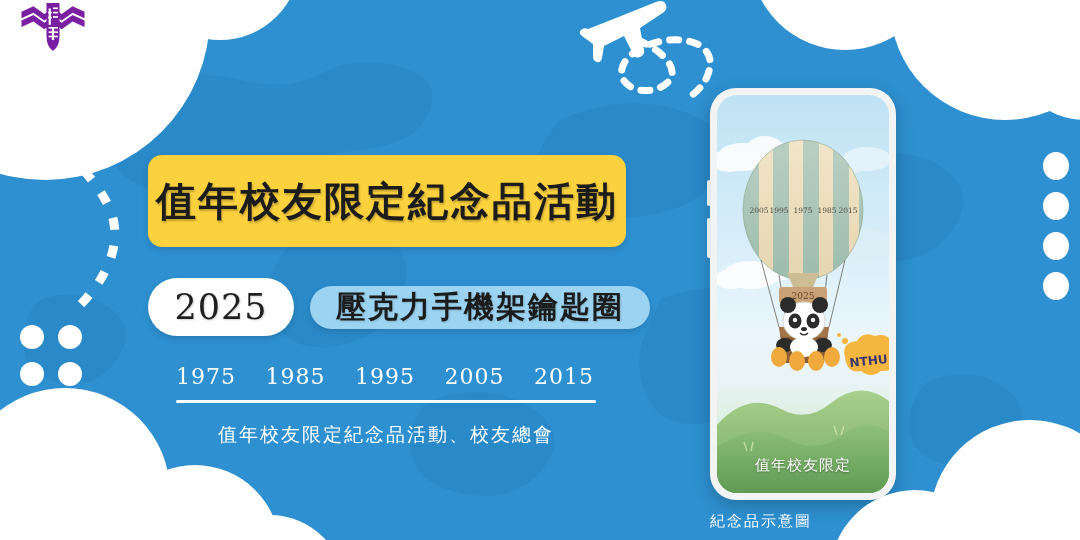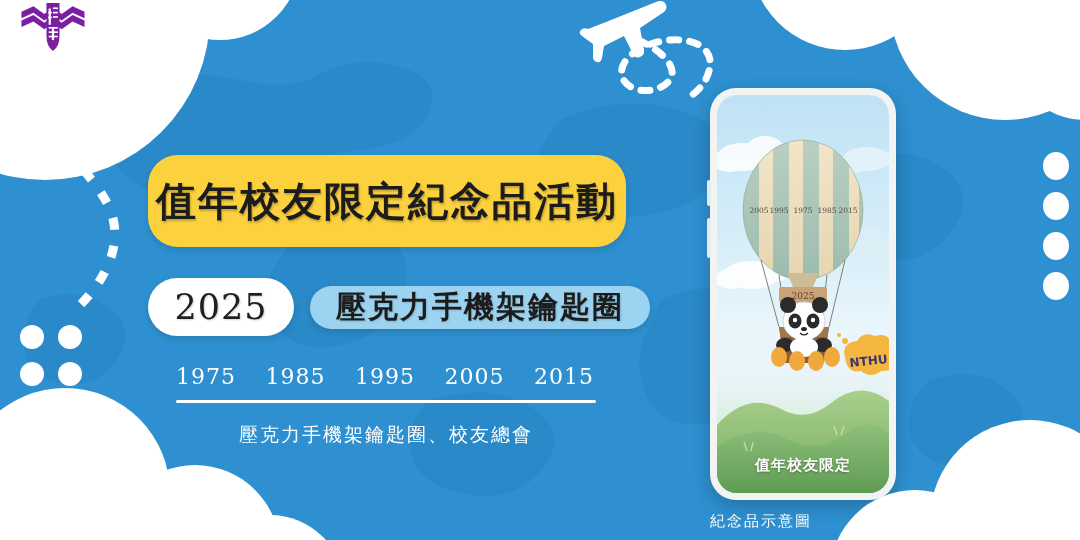--- a/index.html
+++ b/index.html
@@ -30,21 +30,21 @@
 
   .leftdash{position:absolute;left:10px;top:95px;width:140px;height:230px;}
   .leftdash svg{width:100%;height:100%;display:block;overflow:visible;}
 
   
   .dot{position:absolute;background:#fff;border-radius:50%;}
 
   
   .title-banner{
     position:absolute;left:148px;top:155px;width:478px;height:92px;
-    background:#fcd13e;border-radius:30px;
+    background:#fcd13e;border-radius:14px;
     display:flex;align-items:center;justify-content:center;
     box-shadow:0 3px 6px rgba(0,0,0,.13);
   }
   .title-banner .t{
     font-family:"DejaVu Serif","Liberation Serif",serif;
     font-weight:700;font-size:40px;color:#1c1c1c;letter-spacing:2px;
     text-shadow:1px 2px 2px rgba(0,0,0,.22);
     white-space:nowrap;
   }
   .row2{position:absolute;left:148px;top:277px;height:60px;display:flex;align-items:center;gap:16px;}
@@ -92,21 +92,21 @@
   }
   .phone-btn{position:absolute;left:-3px;background:#e7eaea;border-radius:3px;width:4px;}
   .screen{
     position:relative;width:100%;height:100%;border-radius:20px;overflow:hidden;
     background:linear-gradient(#bfe2f4 0%,#d8eef9 38%,#eaf6fc 60%,#e8f4f6 72%,#dff0e4 80%,#cfe7c8 100%);
   }
   .screen svg{position:absolute;inset:0;width:100%;height:100%;display:block;}
   .screen-caption{
     position:absolute;left:0;right:0;bottom:18px;text-align:center;
     font-family:"DejaVu Serif","Liberation Serif",serif;
-    font-weight:700;font-size:15px;color:#ffffff;letter-spacing:1px;
+    font-weight:400;font-size:15px;color:#ffffff;letter-spacing:1px;
     text-shadow:0 1px 2px rgba(0,0,0,.35);
   }
   .mock-caption{
     position:absolute;left:710px;top:512px;width:186px;text-align:left;
     font-family:"DejaVu Serif","Liberation Serif",serif;
     font-size:15px;color:#ffffff;letter-spacing:2px;
   }
   
   .bl-c1{position:absolute;left:-40px;bottom:-58px;width:210px;height:210px;background:#fff;border-radius:50%;}
   .bl-c2{position:absolute;left:110px;bottom:-95px;width:170px;height:170px;background:#fff;border-radius:50%;}
@@ -210,21 +210,21 @@
   </div>
 
   <div class="yearlist">
     <span class="y">1975</span>
     <span class="y">1985</span>
     <span class="y">1995</span>
     <span class="y">2005</span>
     <span class="y">2015</span>
   </div>
   <div class="rule"></div>
-  <div class="org">壓克力手機架鑰匙圈、校友總會</div>
+  <div class="org">值年校友限定紀念品活動、校友總會</div>
 
   <div class="phone">
     <div class="phone-btn" style="top:92px;height:26px;"></div>
     <div class="phone-btn" style="top:130px;height:40px;"></div>
     <div class="screen">
       <svg viewBox="0 0 172 398" preserveAspectRatio="none">
         <defs>
           <linearGradient id="balloonA" x1="0" y1="0" x2="0" y2="1">
             <stop offset="0%" stop-color="#b9cfc2"></stop>
               <stop offset="100%" stop-color="#9dbcae"></stop>

